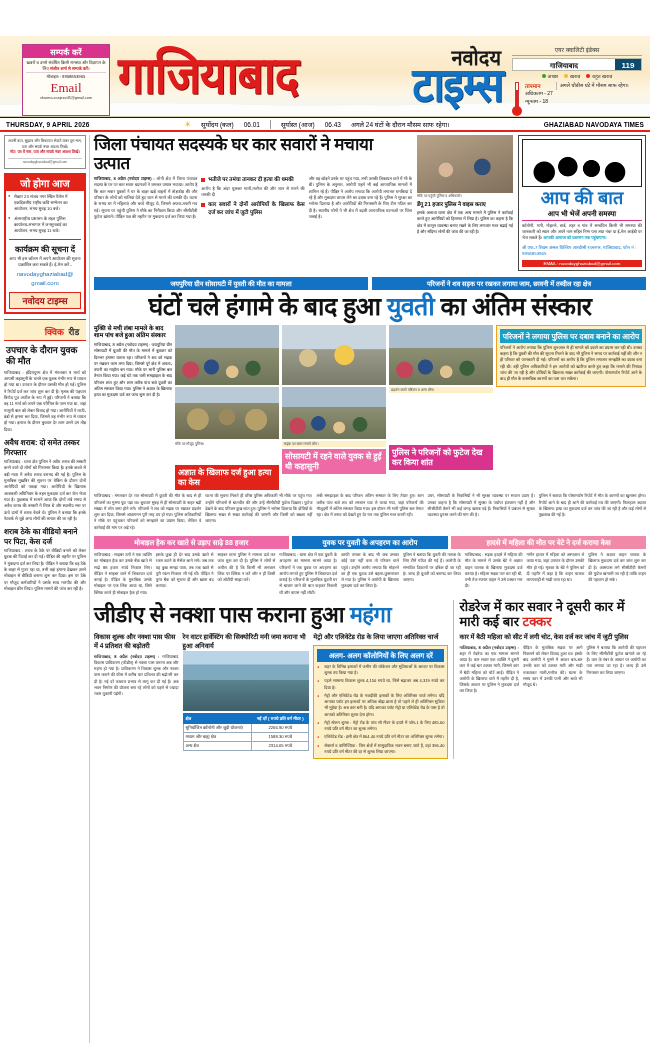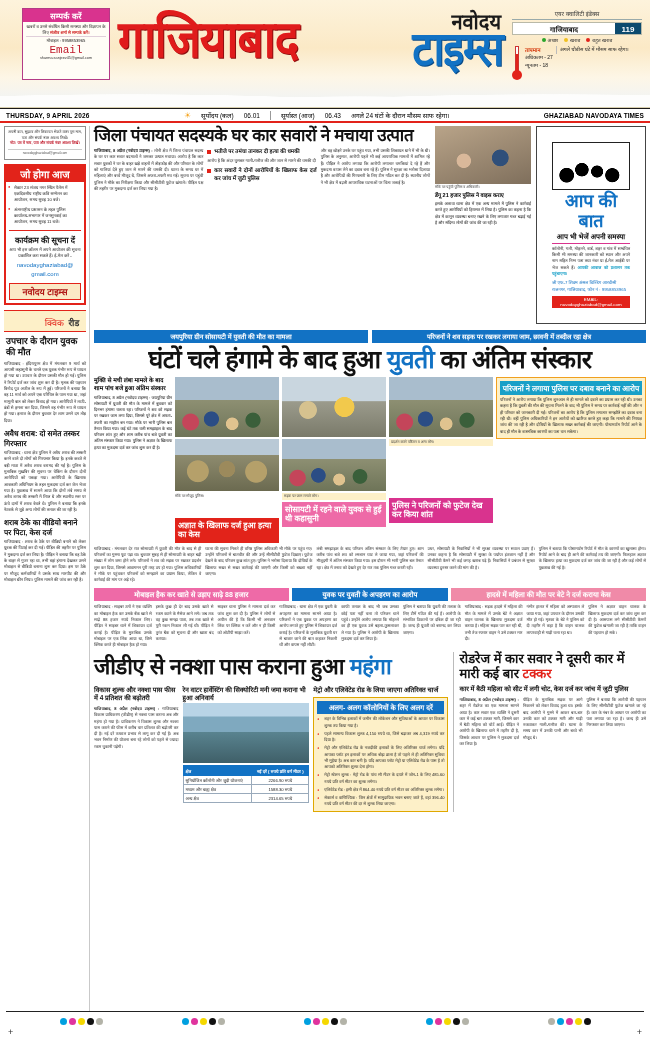--- a/index.html
+++ b/index.html
@@ -7,45 +7,46 @@
     width: 650px; height: 1043px;
     background: #ffffff;
     font-family: "Liberation Sans", sans-serif;
     overflow: hidden;
     position: relative;
   }
   .page { width:650px; height:1043px; position:relative; background:#fff; }
 
   
   .masthead {
-    position:relative; height:108px;
+    position:relative; height:81px;
     background: linear-gradient(180deg,#fdf3dc 0%,#fbe9c6 45%,#fdf6e6 72%,#eef3f8 100%);
     border-bottom:1px solid #d8cfae;
     overflow:hidden;
+    margin-top:36px;
   }
   .masthead:after{
     content:""; position:absolute; left:0; right:0; bottom:0; height:26px;
     background: radial-gradient(ellipse at 20% 120%, #ffffff 0 40%, transparent 41%),
                 radial-gradient(ellipse at 55% 130%, #ffffff 0 38%, transparent 39%),
                 radial-gradient(ellipse at 85% 120%, #ffffff 0 40%, transparent 41%);
     opacity:.85;
   }
   .contact-box{
     position:absolute; left:22px; top:8px; width:88px; height:72px;
     border:1px solid #b43b86; background:#fffdf6; z-index:4;
     display:flex; flex-direction:column; align-items:center;
   }
   .contact-title{
     width:100%; background:#d9338e; color:#fff; font-size:8px; font-weight:bold;
     text-align:center; padding:1px 0; letter-spacing:.2px;
   }
   .contact-body{ font-size:4.2px; line-height:1.45; text-align:center; color:#222; padding:2px 2px 0; }
   .contact-body .hl{ color:#d01d1d; font-weight:bold; }
   .contact-mobile{ font-size:4.2px; color:#111; border-top:1px solid #e0cfda; width:92%; text-align:center; padding-top:1px;}
-  .contact-email{ font-size:11px; color:#c0192a; font-family:Liberation Mono, monospace; margin-top:1px;}
+  .contact-email{ font-size:13px; color:#c0192a; font-family:Liberation Serif, serif; margin-top:1px;}
   .contact-mail{ font-size:3.8px; color:#333; }
 
   .logo-wrap{ position:absolute; left:118px; top:4px; width:385px; height:80px; z-index:3; }
   .logo-main{
     position:absolute; left:0; top:12px; font-size:46px; line-height:46px; font-weight:bold;
     color:#e01b1b; letter-spacing:-1px; font-family:"Liberation Sans",sans-serif;
     text-shadow:1px 1px 0 #8d0f0f;
     transform: scaleY(1.12);
   }
   .logo-sub1{
@@ -99,21 +100,21 @@
   .today-title{ background:#e2231a; color:#fff; font-size:10px; font-weight:bold; text-align:center; padding:1px 0;}
   .today-item{ font-size:4.2px; line-height:1.5; padding:3px 3px 0; position:relative; padding-left:8px; color:#1b1b1b;}
   .today-item:before{ content:"●"; color:#e2231a; position:absolute; left:2px; top:2px; font-size:4px;}
   .today-div{ height:1px; background:#e2231a; margin:4px 3px 0;}
   .today-sub{ font-size:8px; font-weight:bold; text-align:center; color:#111; padding:3px 2px 0;}
   .today-sub-body{ font-size:4.2px; line-height:1.5; text-align:center; padding:2px 3px 0; color:#222;}
   .today-mail{ font-size:6px; color:#1272c4; text-align:center; line-height:1.5; padding-top:2px;}
   .today-logo{ background:#fbe9c6; border:1px solid #e2231a; margin:4px 3px 0; text-align:center; font-size:9px; font-weight:bold; color:#b01515; padding:1px 0;}
 
   .quick-head{ background:#fdf0c8; border-top:1px solid #e2231a; border-bottom:1px solid #e2231a; margin-top:5px; text-align:center; padding:1px 0;}
-  .quick-head .q1{ color:#e2231a; font-weight:normal; font-size:9px;margin-left:34px;}
+  .quick-head .q1{ color:#e2231a; font-weight:bold; font-size:9px;margin-left:34px;}
   .quick-head .q2{ color:#333; font-weight:bold; font-size:9px;}
   .qr-title{ font-size:9px; font-weight:bold; text-align:left; line-height:1.25; padding:4px 2px 2px; color:#111;}
   .qr-body{ font-size:4.1px; line-height:1.55; text-align:justify; color:#222;}
   .qr-sub{ font-size:7.5px; font-weight:bold; line-height:1.25; padding:5px 0 2px; color:#111;}
 
   
   .lead-head{ font-size:17px; font-weight:bold; line-height:1.12; color:#111; letter-spacing:-.3px; }
   .lead-head .b{ color:#111; }
   .lead-row{ display:flex; gap:4px; margin-top:3px; }
   .lcol{ flex:1; font-size:4.1px; line-height:1.55; text-align:justify; color:#1d1d1d;}
@@ -125,21 +126,21 @@
   .ph{ background:linear-gradient(160deg,#9aa7b4,#6d7b8a); position:relative; overflow:hidden;}
   .ph.people:after{
     content:""; position:absolute; inset:0;
     background:
       radial-gradient(circle at 30% 60%, #d9b89a 0 9%, transparent 10%),
       radial-gradient(circle at 68% 55%, #2f4f7a 0 11%, transparent 12%),
       linear-gradient(160deg,#b9a489,#7f6f5c);
   }
   .ph-cap{ font-size:3.6px; color:#333; line-height:1.4; padding-top:1px;}
 
-  .right-box{ width:110px; flex:none; border:1px solid #444; padding:15px; background:#fff;}
+  .right-box{ width:128px; flex:none; border:1px solid #444; padding:3px; background:#fff;}
   .rb-img{ height:48px; background:#fff; border:1px solid #222; position:relative; overflow:hidden;}
   .rb-img:after{
     content:""; position:absolute; inset:0;
     background:
       radial-gradient(circle at 18% 70%, #000 0 10%, transparent 11%),
       radial-gradient(circle at 38% 58%, #000 0 12%, transparent 13%),
       radial-gradient(circle at 58% 62%, #000 0 11%, transparent 12%),
       radial-gradient(circle at 78% 70%, #000 0 10%, transparent 11%),
       linear-gradient(#fff,#fff);
   }

